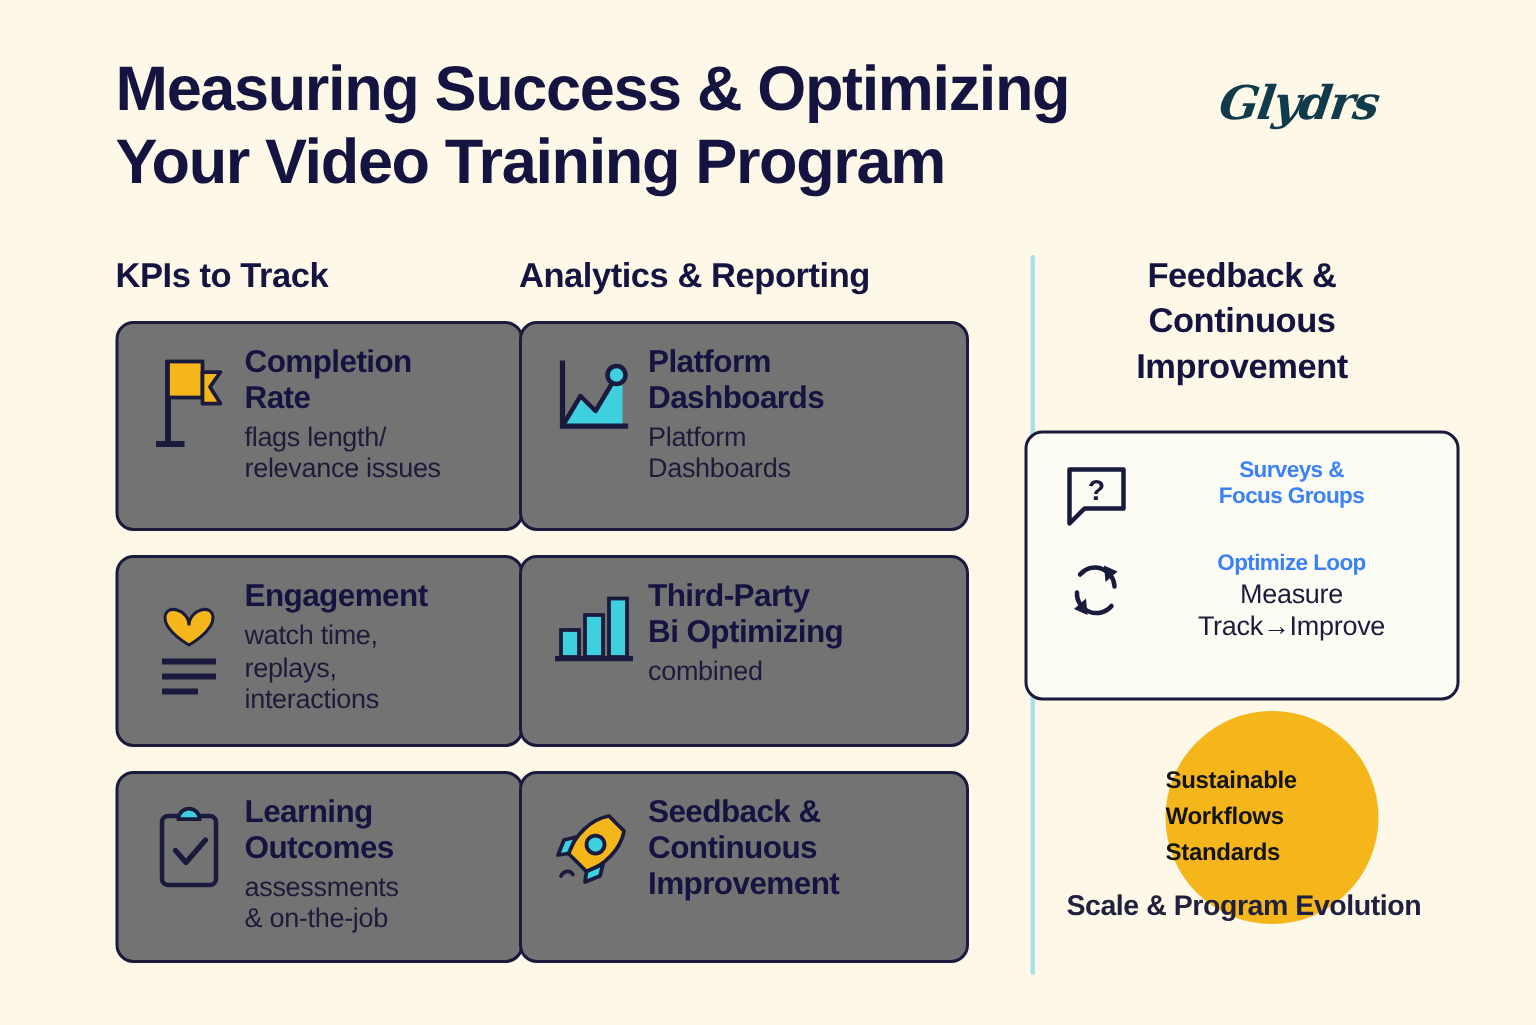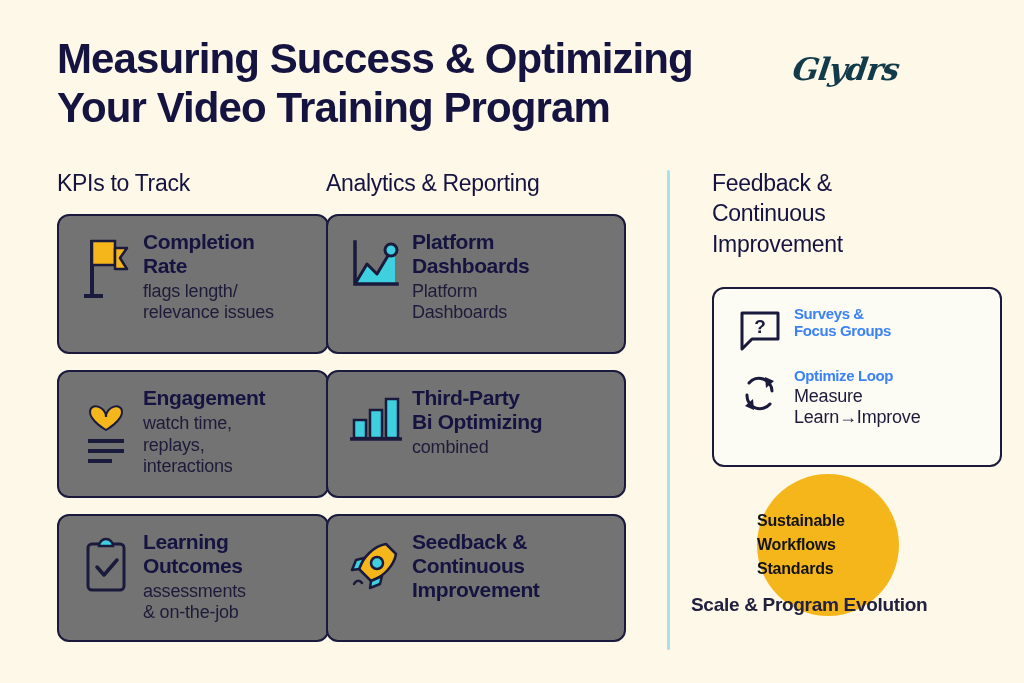--- a/index.html
+++ b/index.html
@@ -13,20 +13,21 @@
     font-family: "Liberation Sans", sans-serif;
     overflow: hidden;
     position: relative;
     color: #151340;
   }
 
   .page {
     position: relative;
     width: 928px;
     height: 683px;
+    margin-left: 20px;
   }
 
   
   .header {
     position: absolute;
     left: 57px;
     top: 34px;
     width: 830px;
   }
   .title {
@@ -58,25 +59,25 @@
     letter-spacing: -1px;
   }
 
   
   .col {
     position: absolute;
     top: 168px;
   }
   .col-1 { left: 57px;  width: 272px; }
   .col-2 { left: 326px; width: 300px; }
-  .col-3 { left: 712px; width: 290px; }
+  .col-3 { left: 663px; width: 290px; text-align: center; }
 
   .col-head {
     font-size: 23px;
-    font-weight: normal;
+    font-weight: bold;
     color: #151340;
     line-height: 1.32;
     margin: 0 0 16px 0;
     letter-spacing: -0.3px;
     white-space: pre-line;
   }
   .col-3 .col-head { margin-bottom: 18px; }
 
   .divider {
     position: absolute;
@@ -363,21 +364,21 @@
           <svg width="44" height="48" viewBox="0 0 44 48">
             <path d="M34 20 A13 13 0 0 0 11 12" fill="none" stroke="#1A1A3C" stroke-width="3" stroke-linecap="round"></path>
             <polygon points="27,6 36,10 28,17" fill="#1A1A3C"></polygon>
             <path d="M9 24 A13 13 0 0 0 32 33" fill="none" stroke="#1A1A3C" stroke-width="3" stroke-linecap="round"></path>
             <polygon points="16,39 7,35 15,28" fill="#1A1A3C"></polygon>
           </svg>
         </div>
         <div class="panel-body">
           <p class="panel-title">Optimize Loop</p>
           <p class="panel-sub">Measure
-Learn→Improve</p>
+Track→Improve</p>
         </div>
       </div>
     </div>
   </div>
 
   <div class="circle">
     <span>Sustainable</span>
     <span>Workflows</span>
     <span>Standards</span>
   </div>

